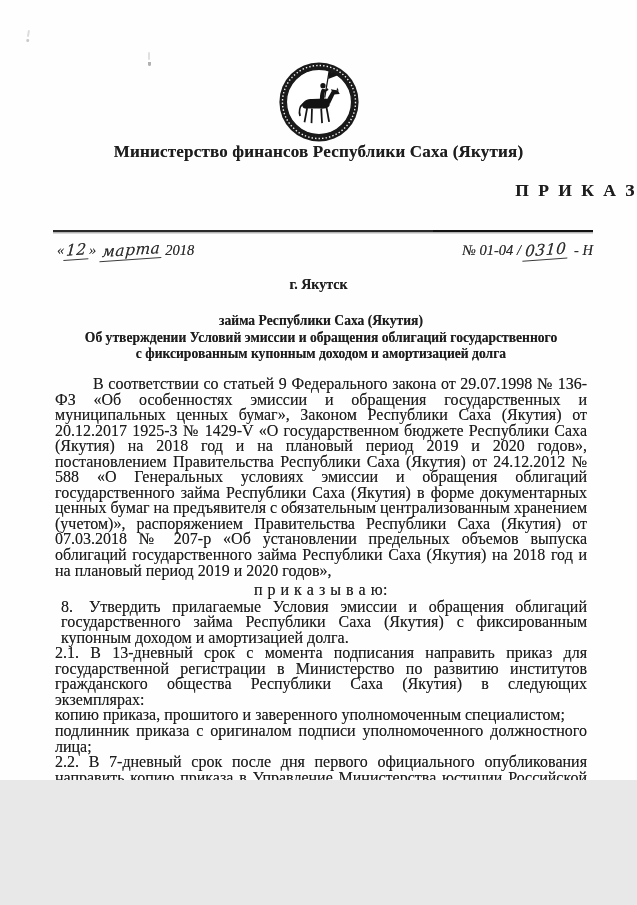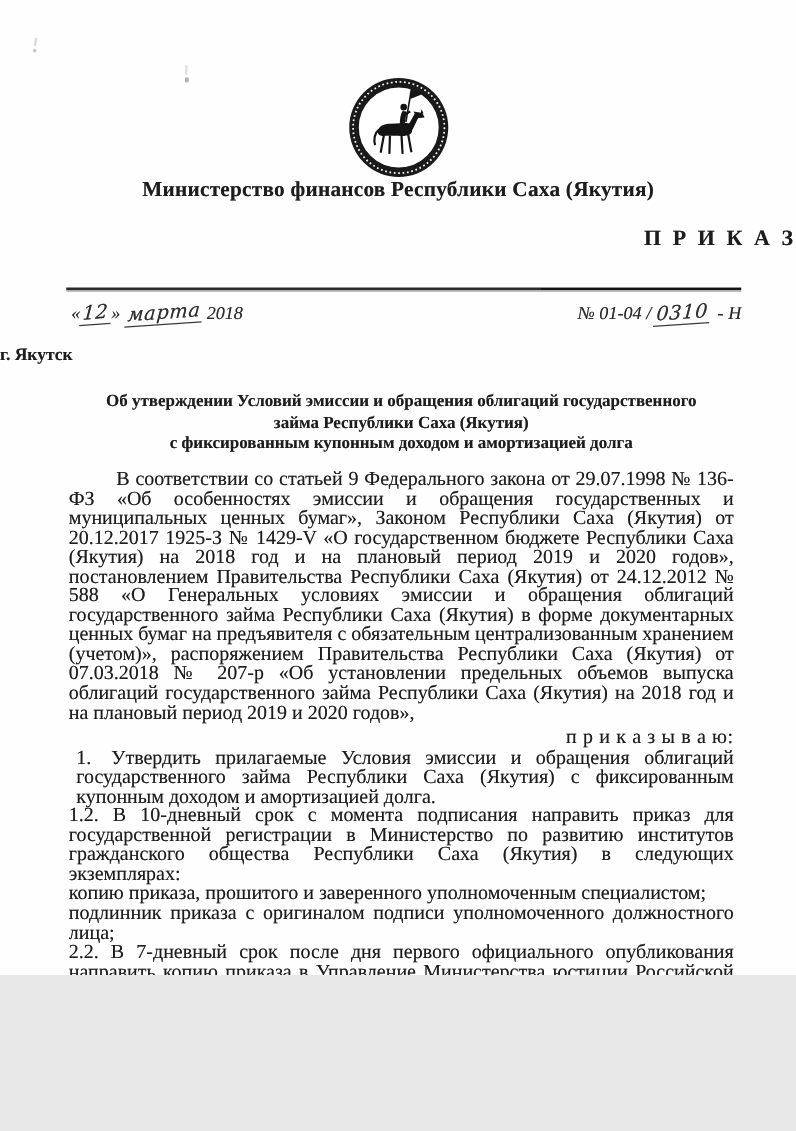--- a/index.html
+++ b/index.html
@@ -46,33 +46,33 @@
     font-family:"DejaVu Serif",serif;font-style:italic;
     display:inline-block;transform:rotate(-4deg) skewX(-8deg);
     font-size:15.5px;color:#2e2e2e;letter-spacing:.5px;
   }
   .u{border-bottom:1.1px solid #3a3a3a;padding:0 2px;}
   .date-line .year{margin-left:3px;}
   .order-number .hand{margin:0 2px;}
 
   .city{
     position:absolute;top:277px;left:0;width:100%;
-    text-align:left;font-weight:bold;font-size:14px;
+    text-align:center;font-weight:bold;font-size:14px;
   }
   .subject{
     position:absolute;top:313px;left:60px;right:55px;
     text-align:center;font-weight:bold;font-size:13.6px;line-height:16.5px;
   }
   .body{
     position:absolute;top:376px;left:55px;width:532px;
     font-size:16px;line-height:15.55px;text-align:justify;
   }
   .para{margin:0;padding:0;}
   .para.indent{text-indent:38px;}
-  .para.decree{text-align:right;margin-top:4px;margin-bottom:1px;letter-spacing:.5px;}
+  .para.decree{text-align:center;margin-top:4px;margin-bottom:1px;letter-spacing:.5px;}
   .para.num{padding-left:6px;text-indent:0;}
 </style>
 </head>
 <body>
 
 <div class="page">
 
   <div class="speck speck1"></div>
   <div class="speck speck2"></div>
 
@@ -113,28 +113,28 @@
       <span class="hand u">марта</span><span class="year">2018</span>
     </span>
     <span class="order-number"><span>№ 01-04 /</span><span class="hand u">0310</span>
       <span>- Н</span>
     </span>
   </div>
 
   <div class="city">г. Якутск</div>
 
   <div class="subject">
+    <div>займа Республики Саха (Якутия)</div>
     <div>Об утверждении Условий эмиссии и обращения облигаций государственного</div>
-    <div>займа Республики Саха (Якутия)</div>
     <div>с фиксированным купонным доходом и амортизацией долга</div>
   </div>
 
   <div class="body">
     <p class="para indent">В соответствии со  статьей 9 Федерального закона от 29.07.1998 № 136-ФЗ «Об особенностях эмиссии  и обращения государственных и муниципальных ценных бумаг», Законом Республики Саха (Якутия) от 20.12.2017 1925-З № 1429-V «О государственном бюджете Республики Саха (Якутия) на 2018 год и на плановый период 2019 и 2020 годов», постановлением Правительства  Республики Саха (Якутия)  от 24.12.2012 № 588 «О Генеральных условиях эмиссии и обращения облигаций государственного займа Республики Саха (Якутия) в форме документарных ценных бумаг на предъявителя с обязательным централизованным хранением (учетом)», распоряжением Правительства Республики Саха (Якутия) от 07.03.2018 № 207-р «Об установлении предельных объемов выпуска облигаций государственного займа Республики Саха (Якутия) на 2018 год и на плановый период 2019 и 2020 годов»,</p>
     <p class="para decree">п р и к а з ы в а ю:</p>
-    <p class="para num">1. Утвердить прилагаемые Условия эмиссии и обращения облигаций государственного займа Республики Саха (Якутия) с фиксированным купонным доходом и амортизацией долга.</p>
-    <p class="para">1.2. В 10-дневный срок с момента подписания направить приказ для государственной регистрации в Министерство по развитию институтов гражданского общества Республики Саха (Якутия) в следующих экземплярах:</p>
+    <p class="para num">8. Утвердить прилагаемые Условия эмиссии и обращения облигаций государственного займа Республики Саха (Якутия) с фиксированным купонным доходом и амортизацией долга.</p>
+    <p class="para">2.1. В 13-дневный срок с момента подписания направить приказ для государственной регистрации в Министерство по развитию институтов гражданского общества Республики Саха (Якутия) в следующих экземплярах:</p>
     <p class="para">копию приказа, прошитого и заверенного уполномоченным специалистом;</p>
     <p class="para">подлинник приказа с оригиналом подписи уполномоченного должностного лица;</p>
     <p class="para">2.2. В 7-дневный срок после дня первого официального опубликования направить копию приказа в Управление Министерства юстиции Российской Федерации по Республике Саха (Якутия), а также сведения об источниках его официального опубликования для включения приказа в федеральный регистр и проведения правовой экспертизы в электронном виде.</p>
   </div>
 
 </div>
 
 </body></html>

